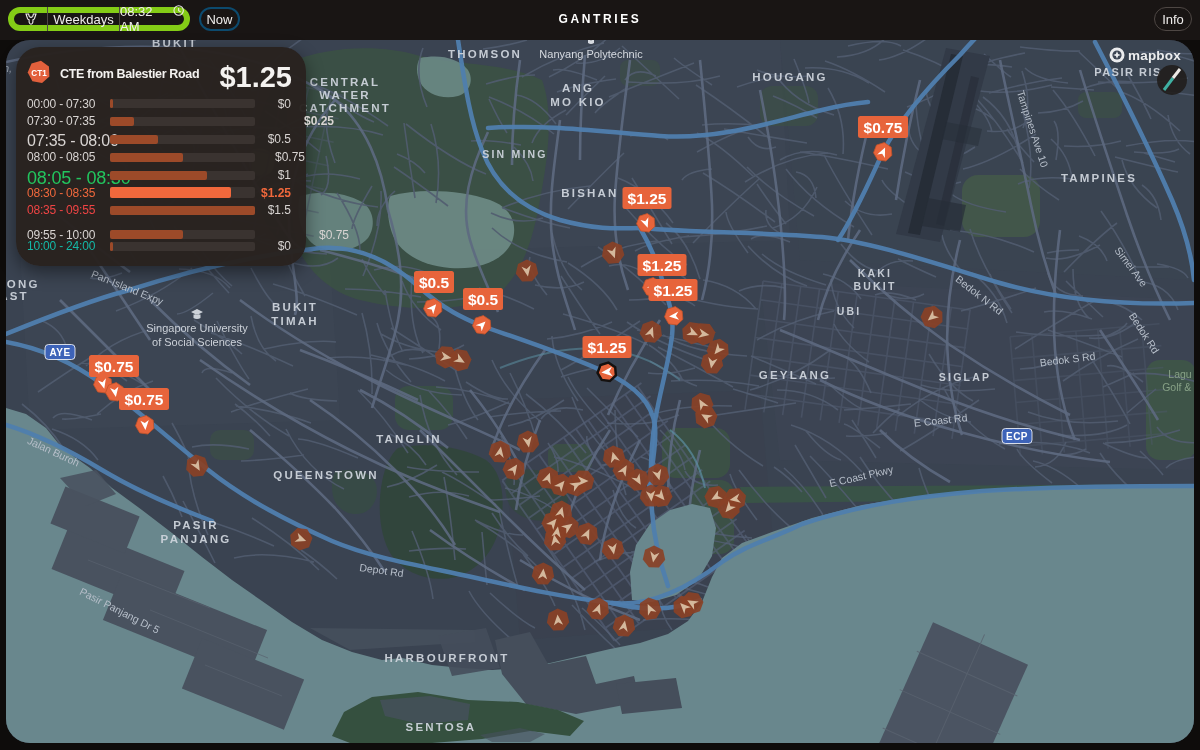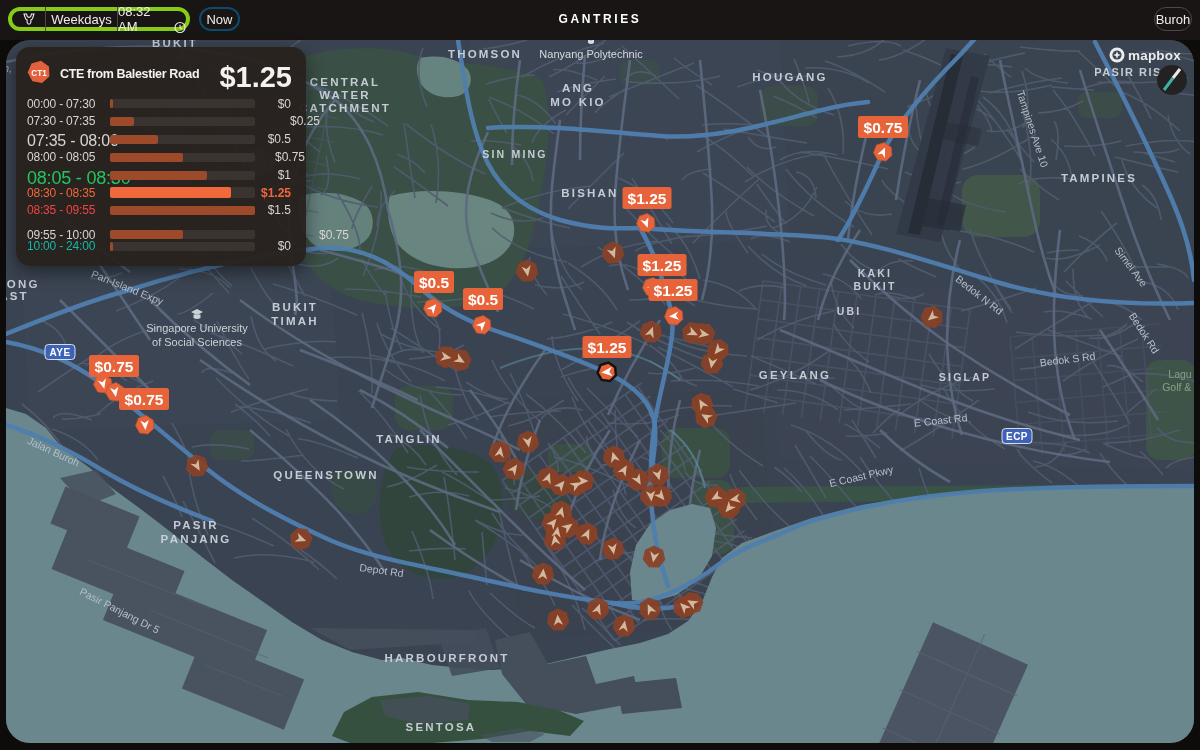--- a/index.html
+++ b/index.html
@@ -509,61 +509,61 @@
           <path d="M1117,51.2 l1.1,2.7 2.7,1.1 -2.7,1.1 -1.1,2.7 -1.1,-2.7 -2.7,-1.1 2.7,-1.1 Z" fill="#ffffff"></path>
           <text x="1128" y="60" font-size="13.5" font-weight="bold" fill="#ffffff" letter-spacing="0.2">mapbox</text>
         </g>
         <circle cx="1172" cy="80" r="15" fill="#201c1a" opacity="0.88"></circle>
         <line x1="1164" y1="90" x2="1173" y2="78" stroke="#3fb1a3" stroke-width="3"></line>
         <line x1="1173" y1="78" x2="1180" y2="69" stroke="#ece9e6" stroke-width="3"></line>
       </g>
     </svg>
 
 <div style="position:absolute;left:0;top:0;width:1200px;height:40px;background:#191514">
- <div style="position:absolute;left:8px;top:7px;height:24px;width:182px;border:4px solid #84cc16;border-radius:13px;display:flex;align-items:center;color:#efedec;font-size:13px">
+ <div style="position:absolute;left:8px;top:7px;height:24px;width:182px;border:6px solid #84cc16;border-radius:13px;display:flex;align-items:center;color:#efedec;font-size:13px">
    <div style="width:33px;display:flex;justify-content:center;align-items:center">
      <svg width="14" height="14" viewBox="0 0 14 14">
             <path d="M2,2 l2.6,0 l0.6,2.2 a2,2 0 0 0 3.6,0 L9.4,2 l2.6,0 l-1.5,4.5 a2.5,2.5 0 0 1 -1.6,1.4 l0,2.3 a2,3 0 0 1 -3.8,0 l0-2.3 a2.5,2.5 0 0 1 -1.6,-1.4 Z" fill="none" stroke="#efedec" stroke-width="1.1"></path>
           </svg>
    </div>
    <div style="width:1px;height:24px;background:#4e4744"></div>
    <div style="width:71px;text-align:center">Weekdays</div>
    <div style="width:1px;height:24px;background:#4e4744"></div>
-   <div style="flex:1;display:flex;align-items:flex-end;justify-content:center;gap:5px">08:32 AM
+   <div style="flex:1;display:flex;align-items:flex-start;justify-content:center;gap:5px">08:32 AM
      <svg width="13" height="13" viewBox="0 0 13 13">
             <circle cx="6.5" cy="6.5" r="5.4" fill="none" stroke="#efedec" stroke-width="1.2"></circle>
             <path d="M6.5,3.6 v3.2 l2.2,1.2" fill="none" stroke="#efedec" stroke-width="1.2"></path>
           </svg>
    </div>
  </div>
  <div style="position:absolute;left:199px;top:7px;height:24px;width:41px;border:2px solid #0c4a6e;border-radius:13px;display:flex;align-items:center;justify-content:center;color:#efedec;font-size:13px">Now</div>
  <div style="position:absolute;left:0;top:12px;width:1200px;text-align:center;color:#ffffff;font-size:12px;font-weight:bold;letter-spacing:2.6px">GANTRIES</div>
- <div style="position:absolute;left:1154px;top:7px;height:24px;width:38px;border:1px solid #4e4744;border-radius:13px;display:flex;align-items:center;justify-content:center;color:#efedec;font-size:13px">Buroh</div>
+ <div style="position:absolute;left:1154px;top:7px;height:24px;width:38px;border:1px solid #4e4744;border-radius:13px;display:flex;align-items:center;justify-content:center;color:#efedec;font-size:13px">Info</div>
 </div>
 
-<div style="position:absolute;left:16px;top:47px;width:290px;height:219px;background:rgba(40,34,31,0.97);border-radius:14px;box-shadow:0 6px 18px rgba(0,0,0,0.45)">
+<div style="position:absolute;left:16px;top:47px;width:290px;height:219px;background:rgba(40,34,31,0.97);border-radius:24px;box-shadow:0 6px 18px rgba(0,0,0,0.45)">
  <svg width="26" height="26" viewBox="-1.15 -1.15 2.3 2.3" style="position:absolute;left:10px;top:12px">
         <path d="M0,-1 L0.782,-0.623 L0.975,0.223 L0.434,0.901 L-0.434,0.901 L-0.975,0.223 L-0.782,-0.623 Z" fill="#e2603c" transform="rotate(10)"></path>
         <text x="0" y="0.32" font-size="0.72" font-weight="bold" fill="#fff" text-anchor="middle" font-family="Liberation Sans, sans-serif">CT1</text>
       </svg>
  <div style="position:absolute;left:44px;top:20px;font-size:12.5px;font-weight:bold;color:#f4f2f0;letter-spacing:-0.35px">CTE from Balestier Road</div>
  <div style="position:absolute;right:14px;top:14px;font-size:29px;font-weight:bold;color:#f4f2f0">$1.25</div>
  <div style="position:absolute;left:0;top:48.0px;width:290px;height:17.8px">
         <div style="position:absolute;left:11px;top:1.5px;width:84px;font-size:12px;color:#d8d4d2;font-weight:normal;letter-spacing:-0.2px;white-space:nowrap">00:00 - 07:30</div>
         <div style="position:absolute;left:94px;top:4.4px;width:145px;height:9px;background:#3a3330;border-radius:2px">
           <div style="width:2.5px;height:9px;background:#9c4a29;border-radius:2px"></div>
         </div>
         <div style="position:absolute;right:15px;top:1.5px;font-size:12px;color:#d8d4d2;font-weight:normal">$0</div>
       </div>
       <div style="position:absolute;left:0;top:65.8px;width:326px;height:17.8px">
         <div style="position:absolute;left:11px;top:1.5px;width:84px;font-size:12px;color:#d8d4d2;font-weight:normal;letter-spacing:-0.2px;white-space:nowrap">07:30 - 07:35</div>
         <div style="position:absolute;left:94px;top:4.4px;width:145px;height:9px;background:#3a3330;border-radius:2px">
           <div style="width:24.2px;height:9px;background:#9c4a29;border-radius:2px"></div>
         </div>
-        <div style="position:absolute;right:22px;top:1.5px;font-size:12px;color:#d8d4d2;font-weight:normal">$0.25</div>
+        <div style="position:absolute;right:8px;top:1.5px;font-size:12px;color:#d8d4d2;font-weight:bold">$0.25</div>
       </div>
       <div style="position:absolute;left:0;top:83.6px;width:290px;height:17.8px">
         <div style="position:absolute;left:11px;top:1.5px;width:84px;font-size:16px;color:#d8d4d2;font-weight:normal;letter-spacing:-0.2px;white-space:nowrap">07:35 - 08:00</div>
         <div style="position:absolute;left:94px;top:4.4px;width:145px;height:9px;background:#3a3330;border-radius:2px">
           <div style="width:48.3px;height:9px;background:#9c4a29;border-radius:2px"></div>
         </div>
         <div style="position:absolute;right:15px;top:1.5px;font-size:12px;color:#d8d4d2;font-weight:normal">$0.5</div>
       </div>
       <div style="position:absolute;left:0;top:101.4px;width:304px;height:17.8px">
         <div style="position:absolute;left:11px;top:1.5px;width:84px;font-size:12px;color:#d8d4d2;font-weight:normal;letter-spacing:-0.2px;white-space:nowrap">08:00 - 08:05</div>

